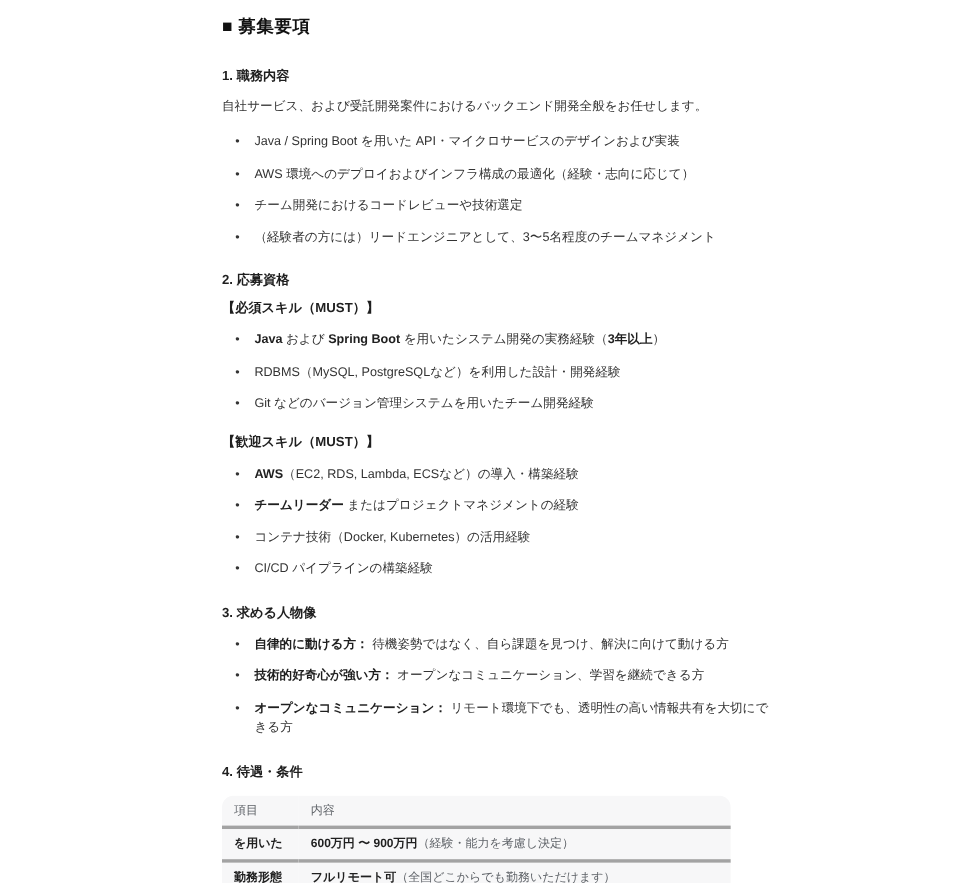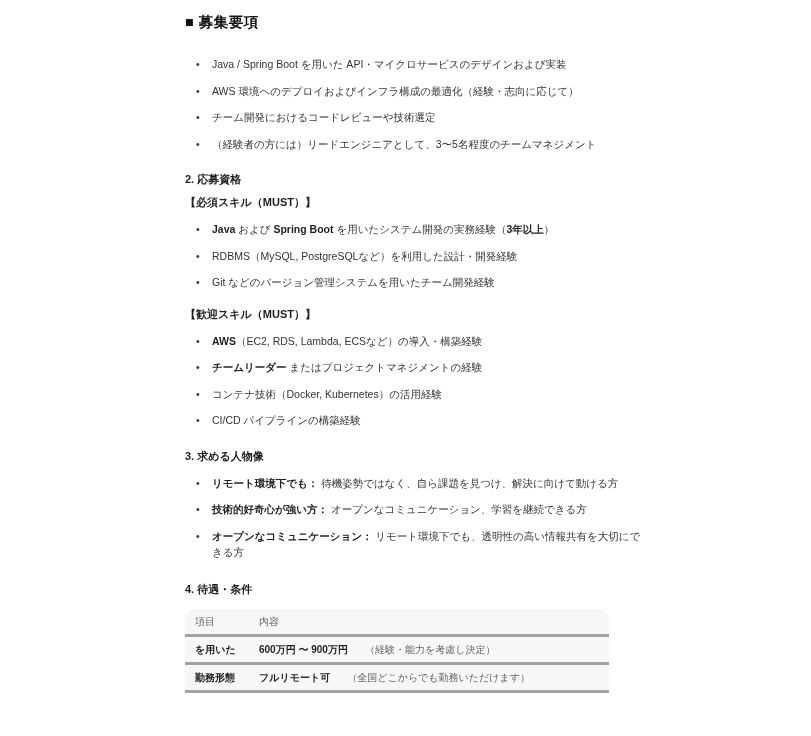--- a/index.html
+++ b/index.html
@@ -85,29 +85,31 @@
     color: #5f6368;
   }
   td.lbl {
     width: 44px;
     font-weight: 700;
     color: #1f1f1f;
     white-space: nowrap;
   }
   td.val { color: #3c4043; }
   td.val .vb { font-weight: 700; color: #1f1f1f; text-align: center; }
-  td.val .vn { color: #5f6368; padding-left: 17px; }
+  td.val .vn { color: #5f6368; }
 </style>
 </head>
 <body>
 
 <div class="doc">
 
   <h1 class="doc-title">■ 募集要項</h1>
 
+  <div class="sec-heading">1. 職務内容</div>
+  <p class="intro">自社サービス、および受託開発案件におけるバックエンド開発全般をお任せします。</p>
   <ul class="blist">
     <li>
       <span class="dot">•</span>
       <span class="txt">Java / Spring Boot を用いた API・マイクロサービスのデザインおよび実装</span>
     </li>
     <li>
       <span class="dot">•</span>
       <span class="txt">AWS 環境へのデプロイおよびインフラ構成の最適化（経験・志向に応じて）</span>
     </li>
     <li>
@@ -154,21 +156,21 @@
     <li>
       <span class="dot">•</span>
       <span class="txt">CI/CD パイプラインの構築経験</span>
     </li>
   </ul>
 
   <div class="sec-heading" style="margin-top:20px;">3. 求める人物像</div>
   <ul class="blist">
     <li>
       <span class="dot">•</span>
-      <span class="txt"><b>リモート環境下でも：</b><span> 待機姿勢ではなく、自ら課題を見つけ、解決に向けて動ける方</span></span>
+      <span class="txt"><b>自律的に動ける方：</b><span> 待機姿勢ではなく、自ら課題を見つけ、解決に向けて動ける方</span></span>
     </li>
     <li>
       <span class="dot">•</span>
       <span class="txt"><b>技術的好奇心が強い方：</b><span> オープンなコミュニケーション、学習を継続できる方</span></span>
     </li>
     <li>
       <span class="dot">•</span>
       <span class="txt"><b>オープンなコミュニケーション：</b><span> リモート環境下でも、透明性の高い情報共有を大切にできる方</span></span>
     </li>
   </ul>

